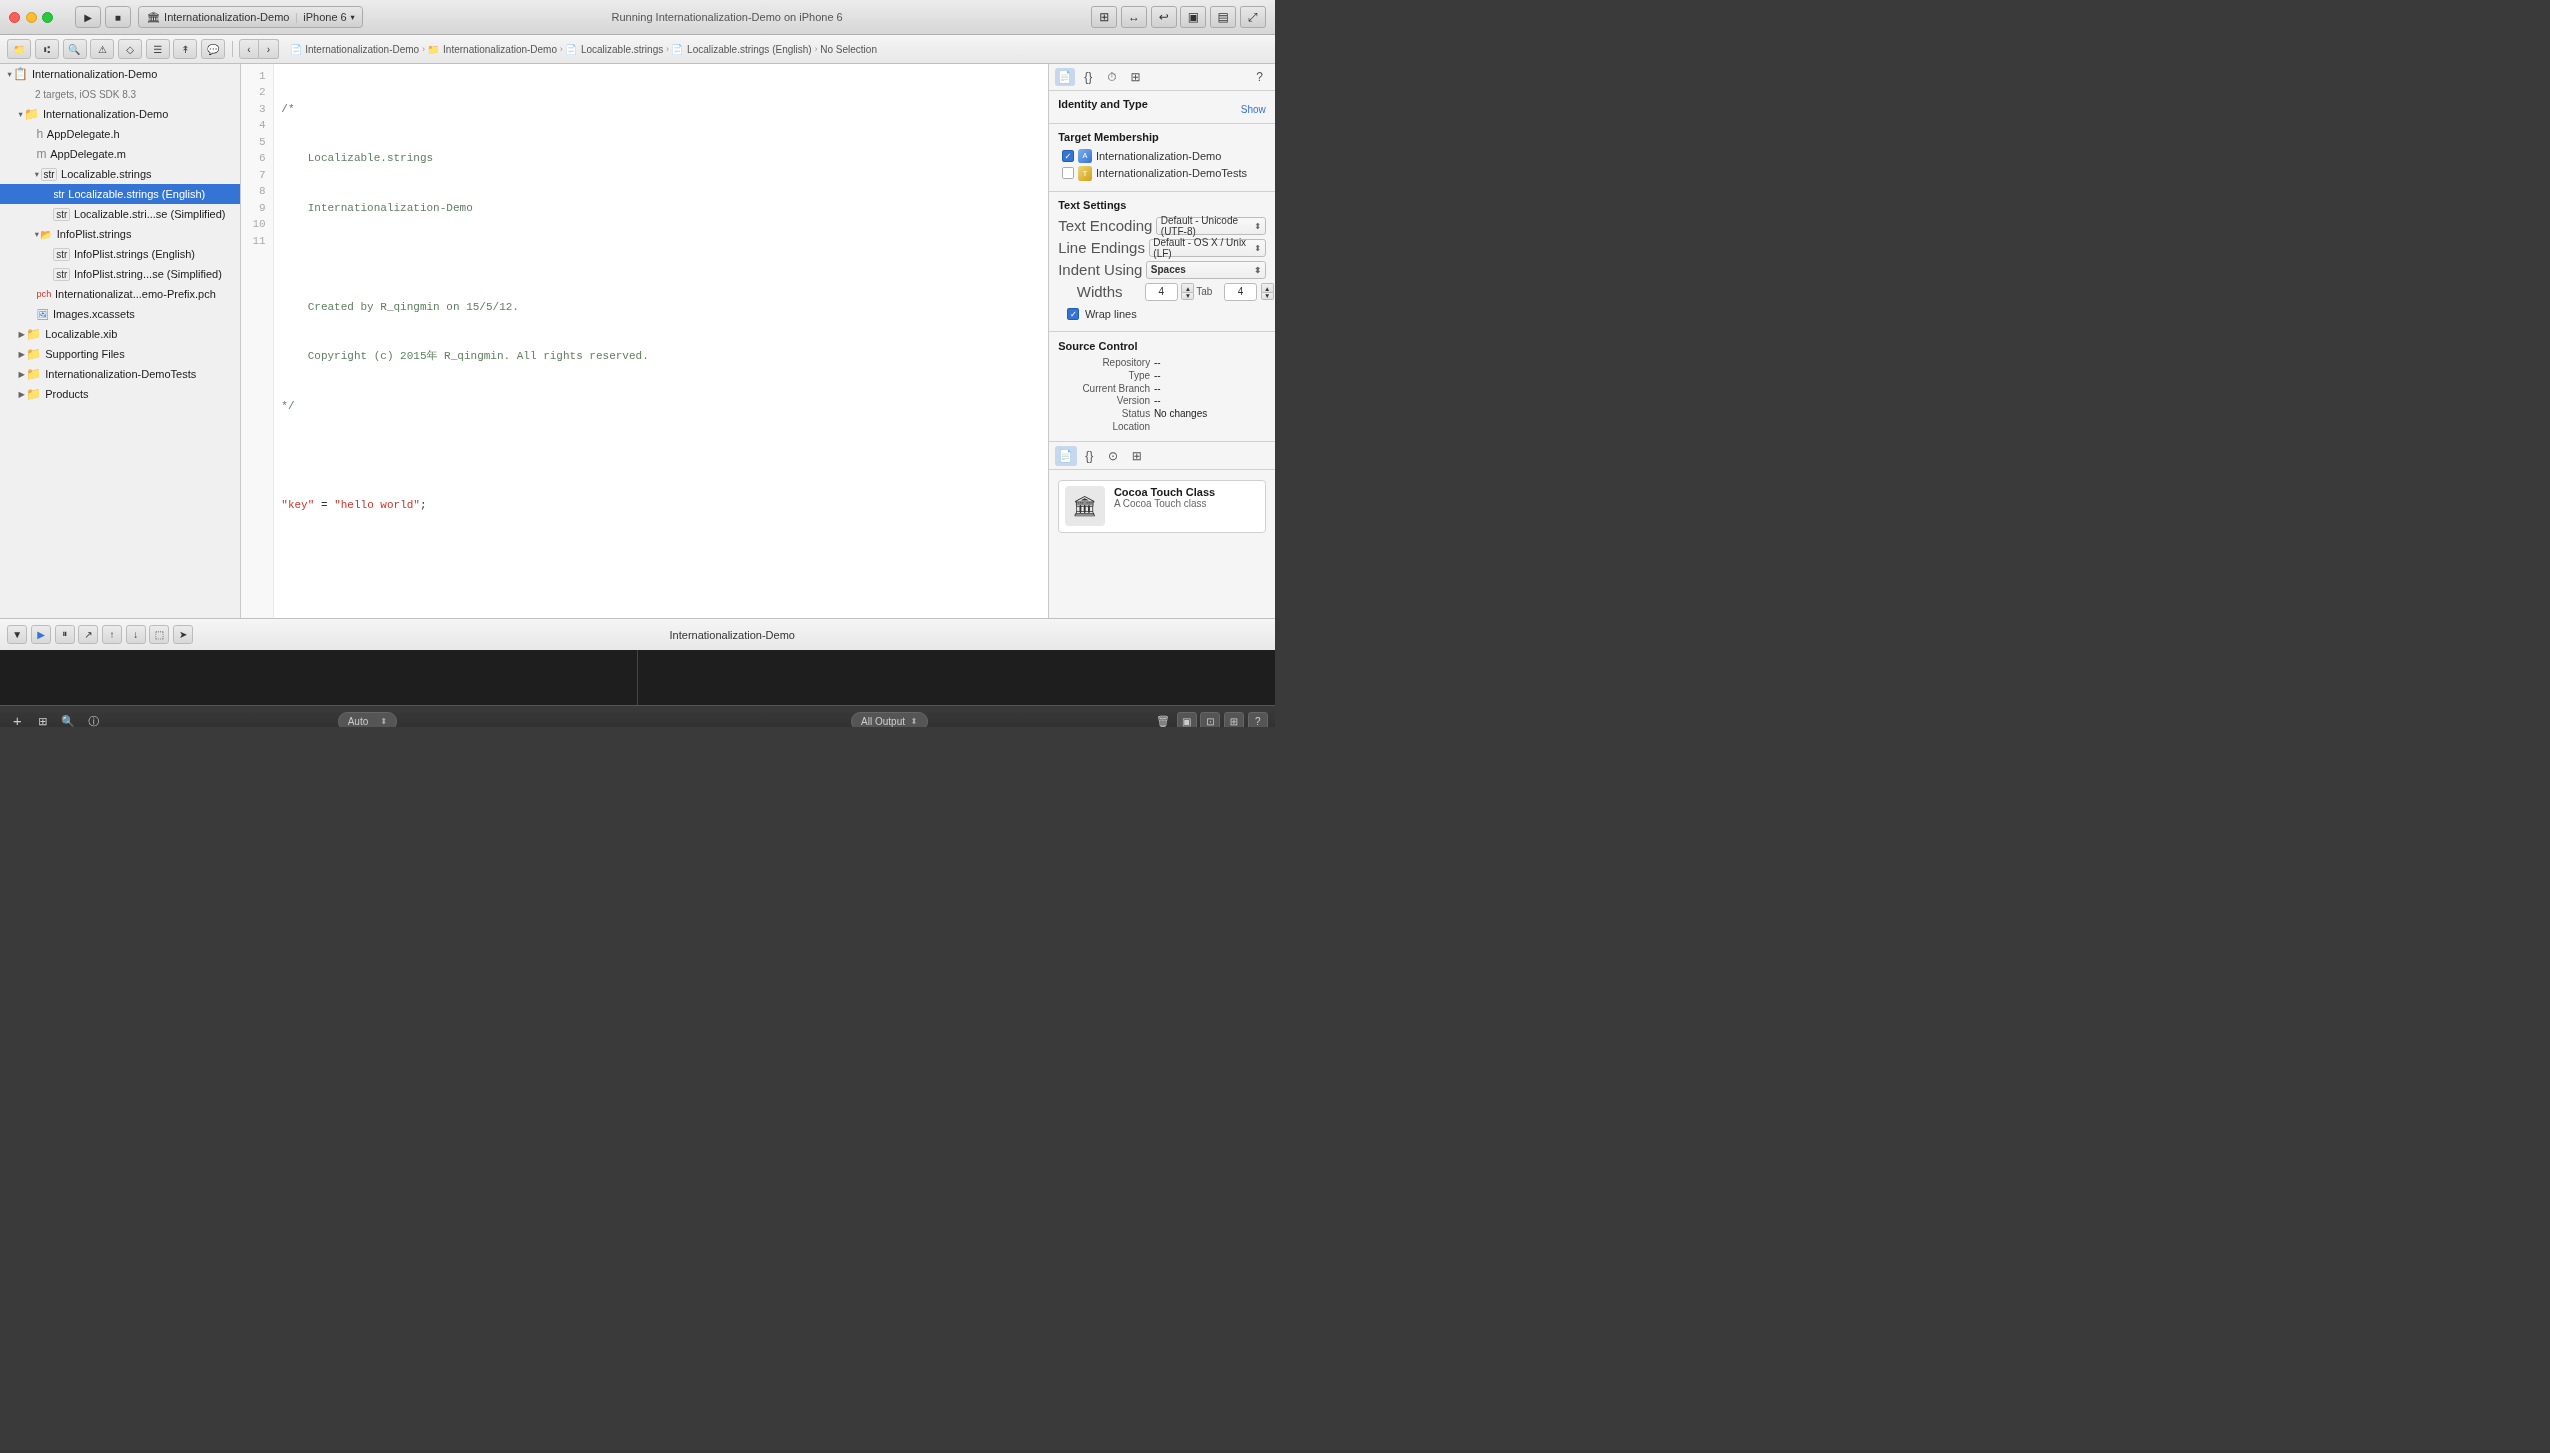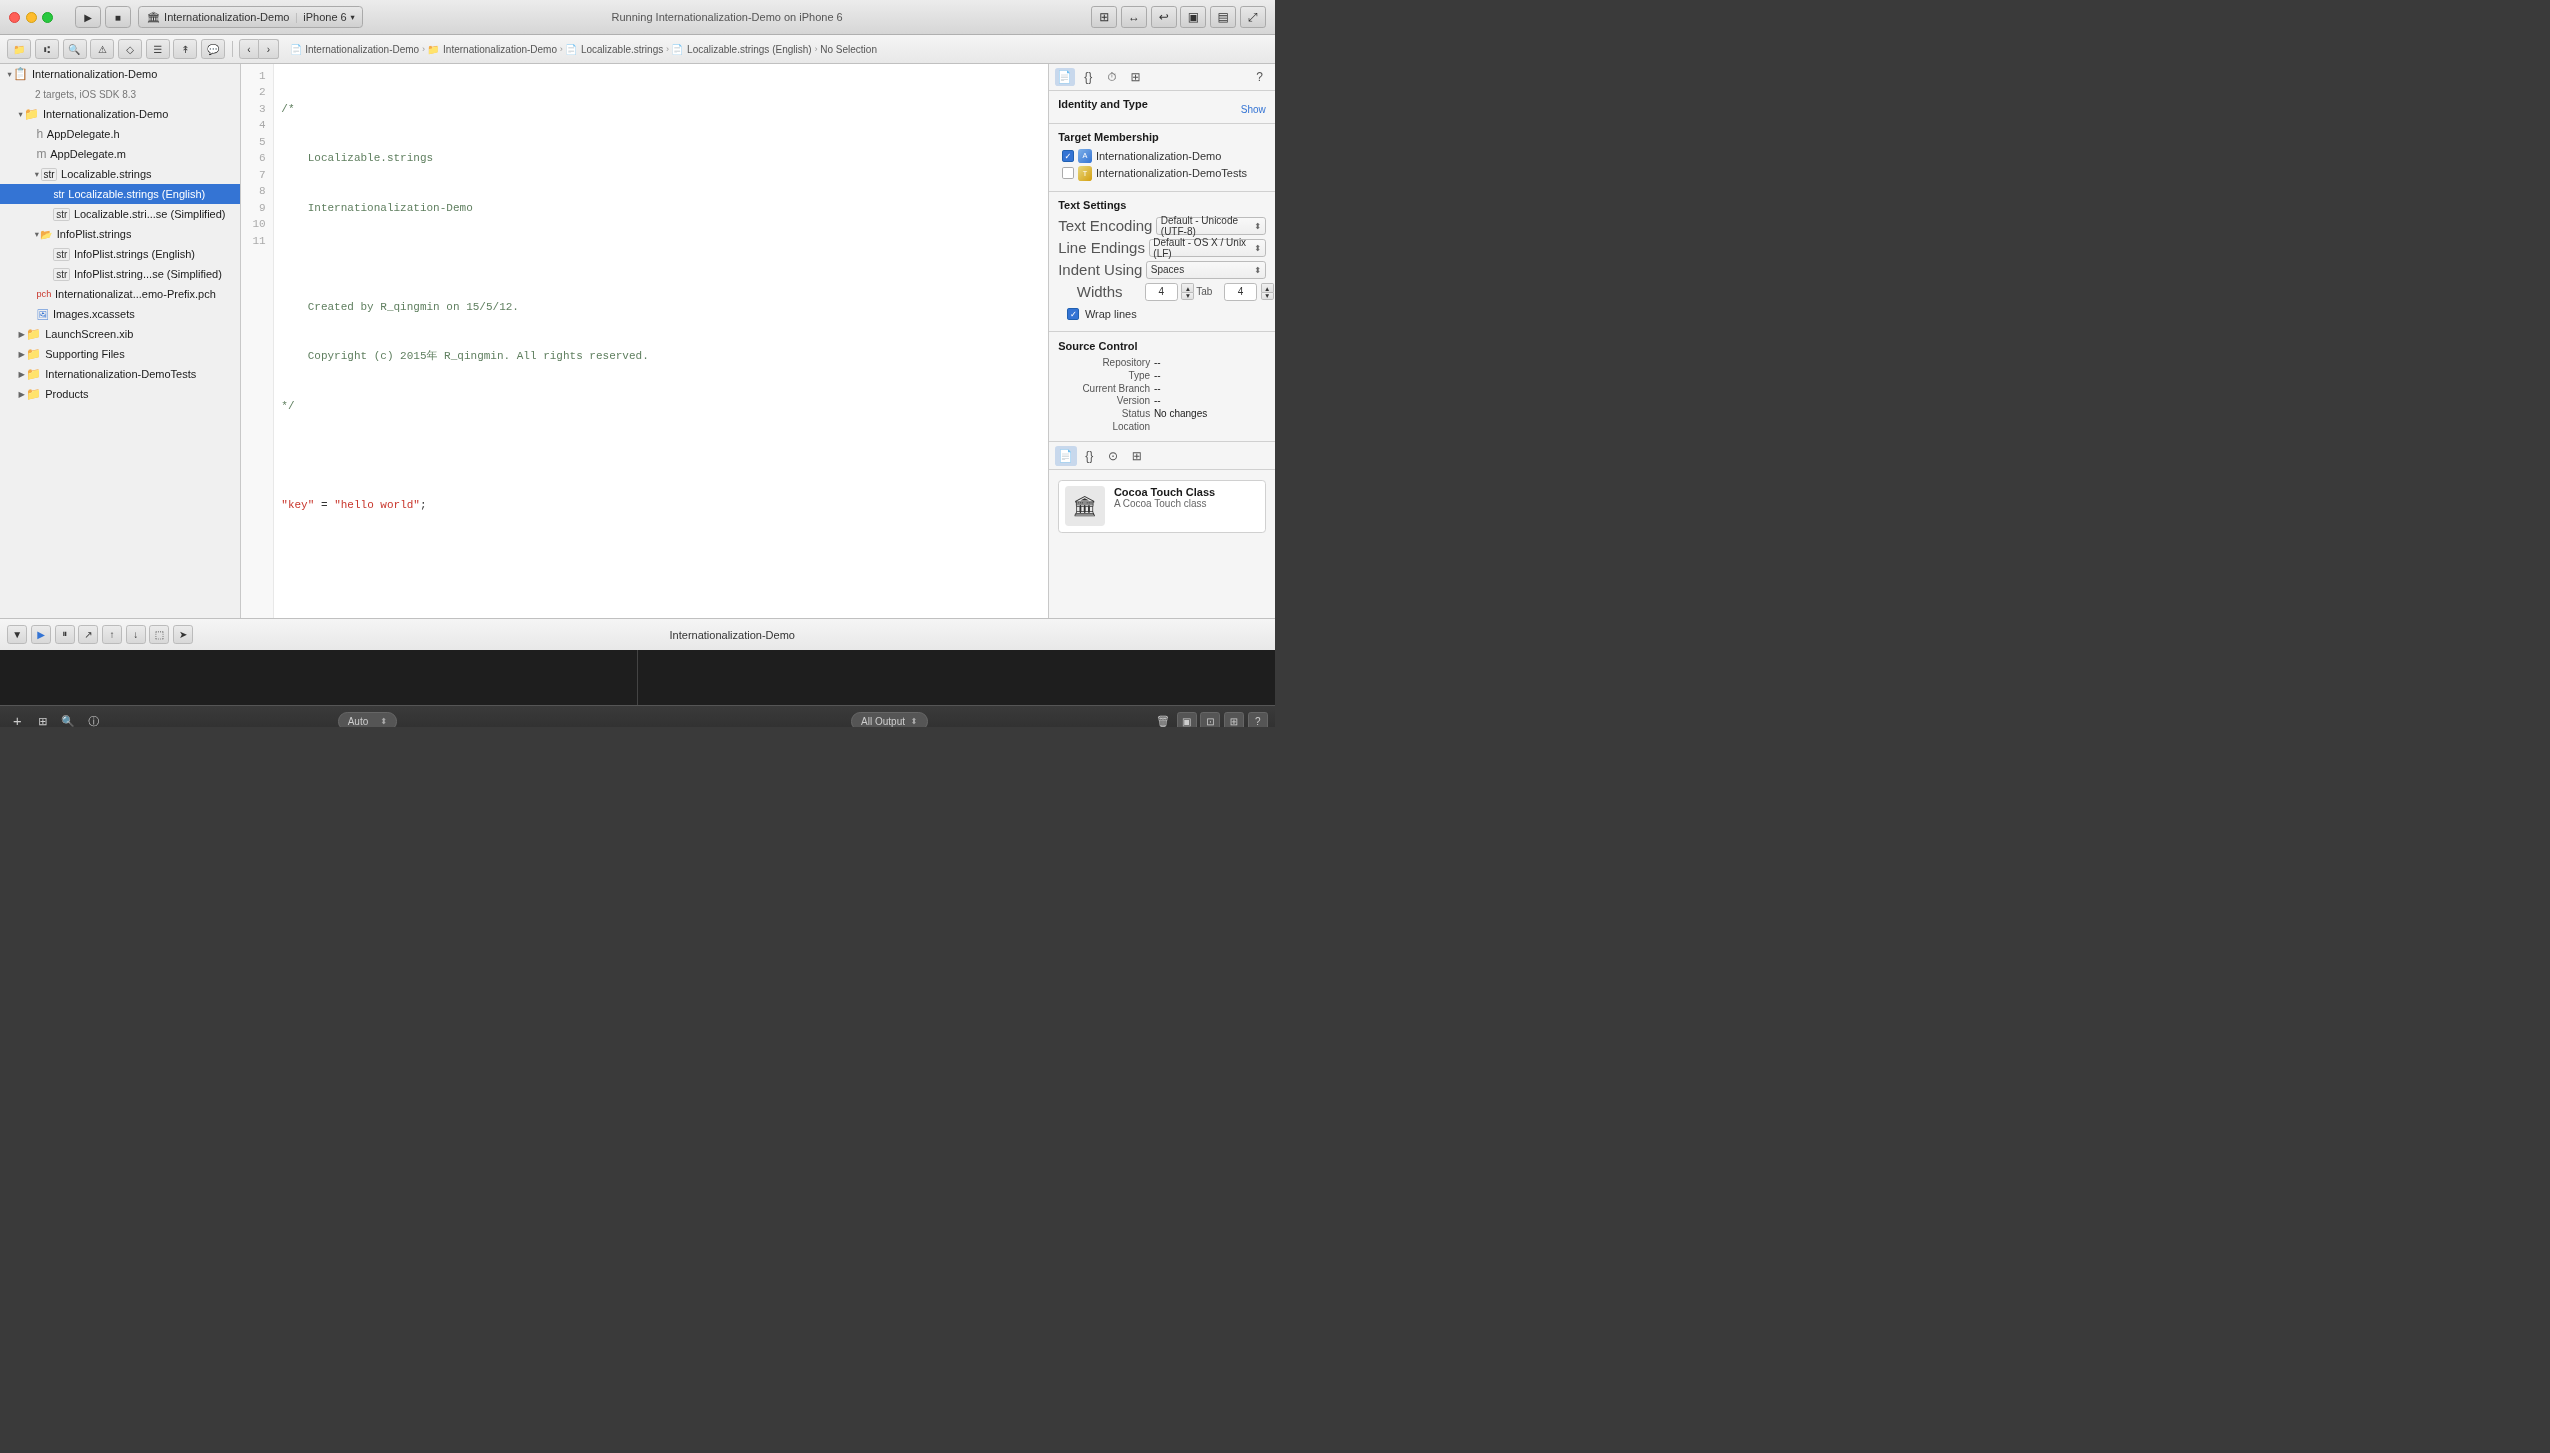--- a/index.html
+++ b/index.html
@@ -414,21 +414,21 @@
       <span class="indent" style="width:31px;"></span>
       <span class="disclosure empty"></span>
       <span class="sidebar-icon" style="color:#3474d4;font-size:10px;">🖼</span>
       <span class="sidebar-label">Images.xcassets</span>
     </div>
 
     <div class="sidebar-item">
       <span class="indent" style="width:14.7px;"></span>
       <span class="disclosure closed"></span>
       <span class="sidebar-icon" style="color:#d4a012;">📁</span>
-      <span class="sidebar-label">LaunchScreen.xib</span>
+      <span class="sidebar-label">Localizable.xib</span>
     </div>
 
     <div class="sidebar-item">
       <span class="indent" style="width:14.7px;"></span>
       <span class="disclosure closed"></span>
       <span class="sidebar-icon" style="color:#d4a012;">📁</span>
       <span class="sidebar-label">Supporting Files</span>
     </div>
 
     <div class="sidebar-item">
@@ -524,21 +524,21 @@
       <div class="rp-row">
         <span class="rp-label">Line Endings</span>
         <div class="rp-select" style="flex:1;">
           <span>Default - OS X / Unix (LF)</span>
           <span class="rp-select-arrow">⬍</span>
         </div>
       </div>
 
       <div class="rp-row">
         <span class="rp-label">Indent Using</span>
-        <div class="rp-select" style="flex:1;">
+        <div class="rp-select" style="flex:1;font-weight:bold;">
           <span>Spaces</span>
           <span class="rp-select-arrow">⬍</span>
         </div>
       </div>
 
       <div class="rp-row" style="align-items:center;">
         <span class="rp-label">Widths</span>
         <div style="display:flex;flex-direction:column;align-items:center;gap:1.8px;">
           <div style="display:flex;align-items:center;gap:1.8px;">
             <div class="rp-input-small">

